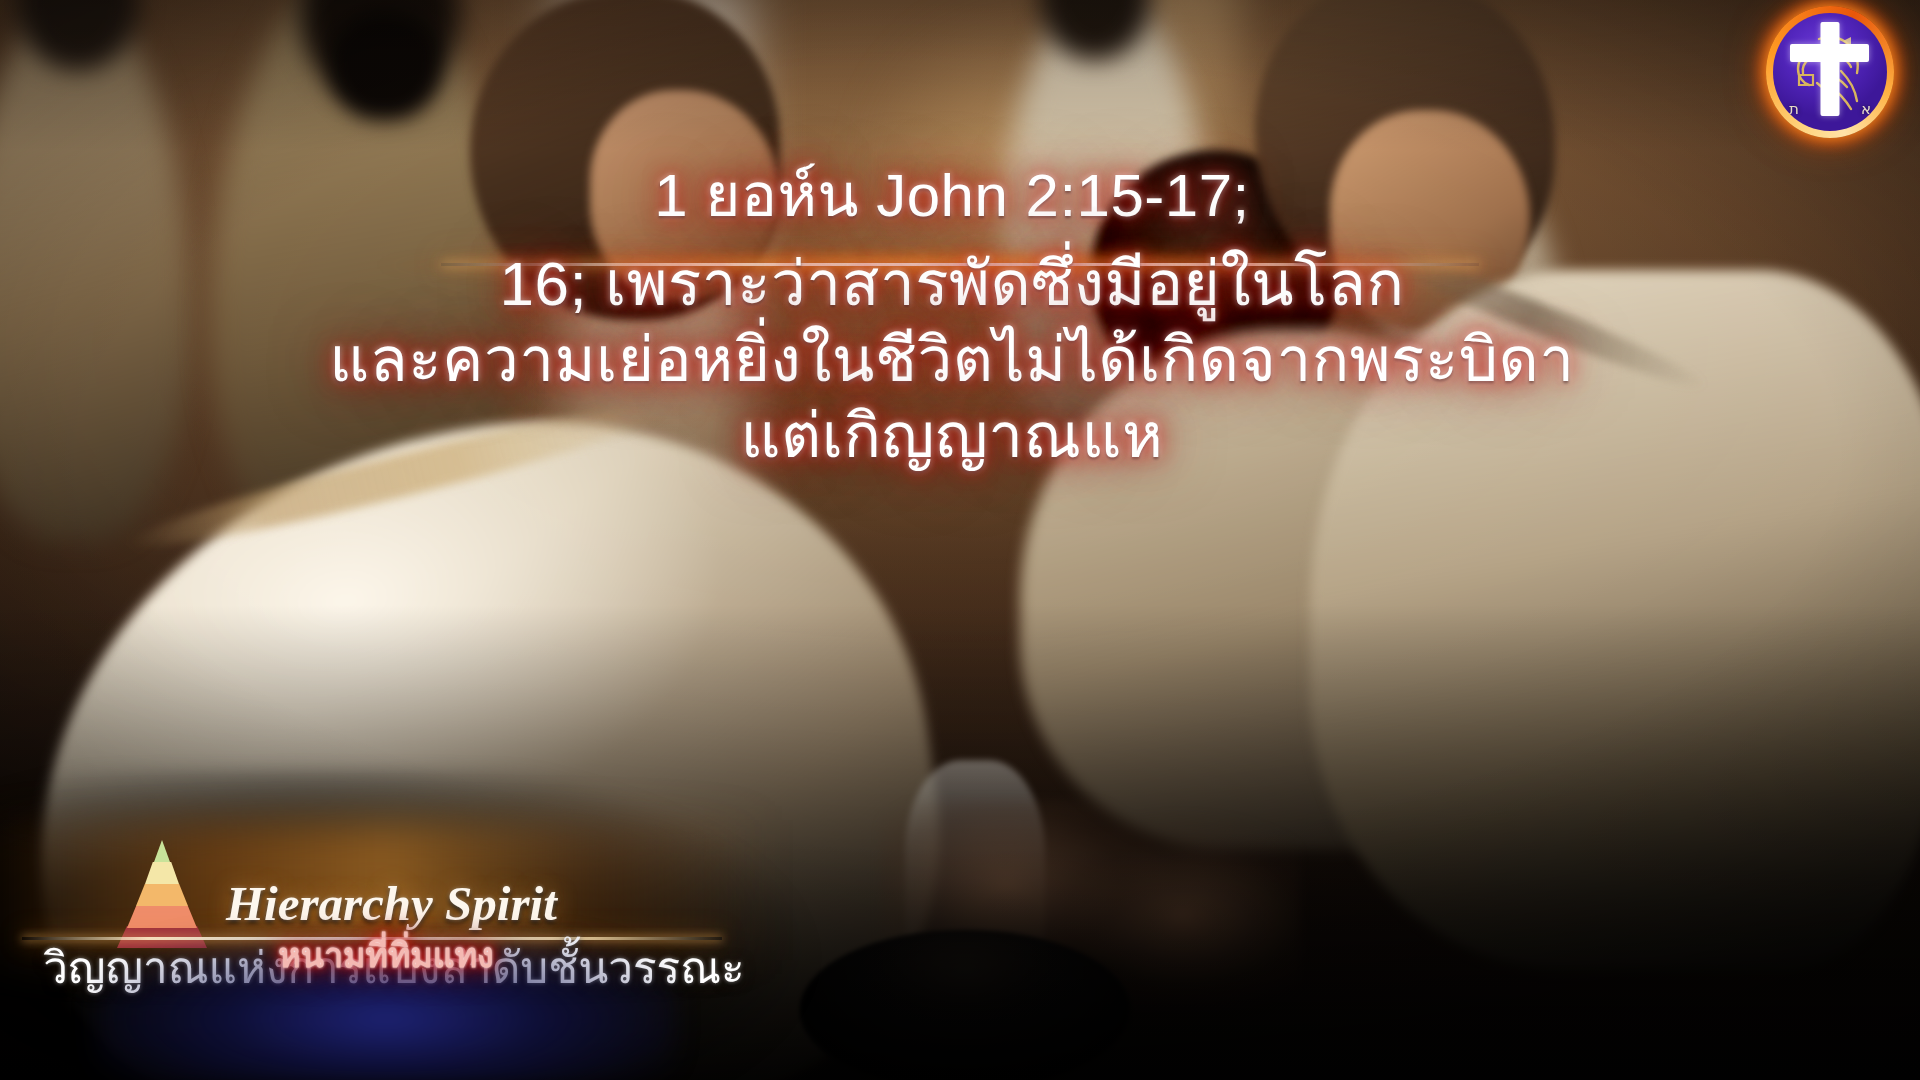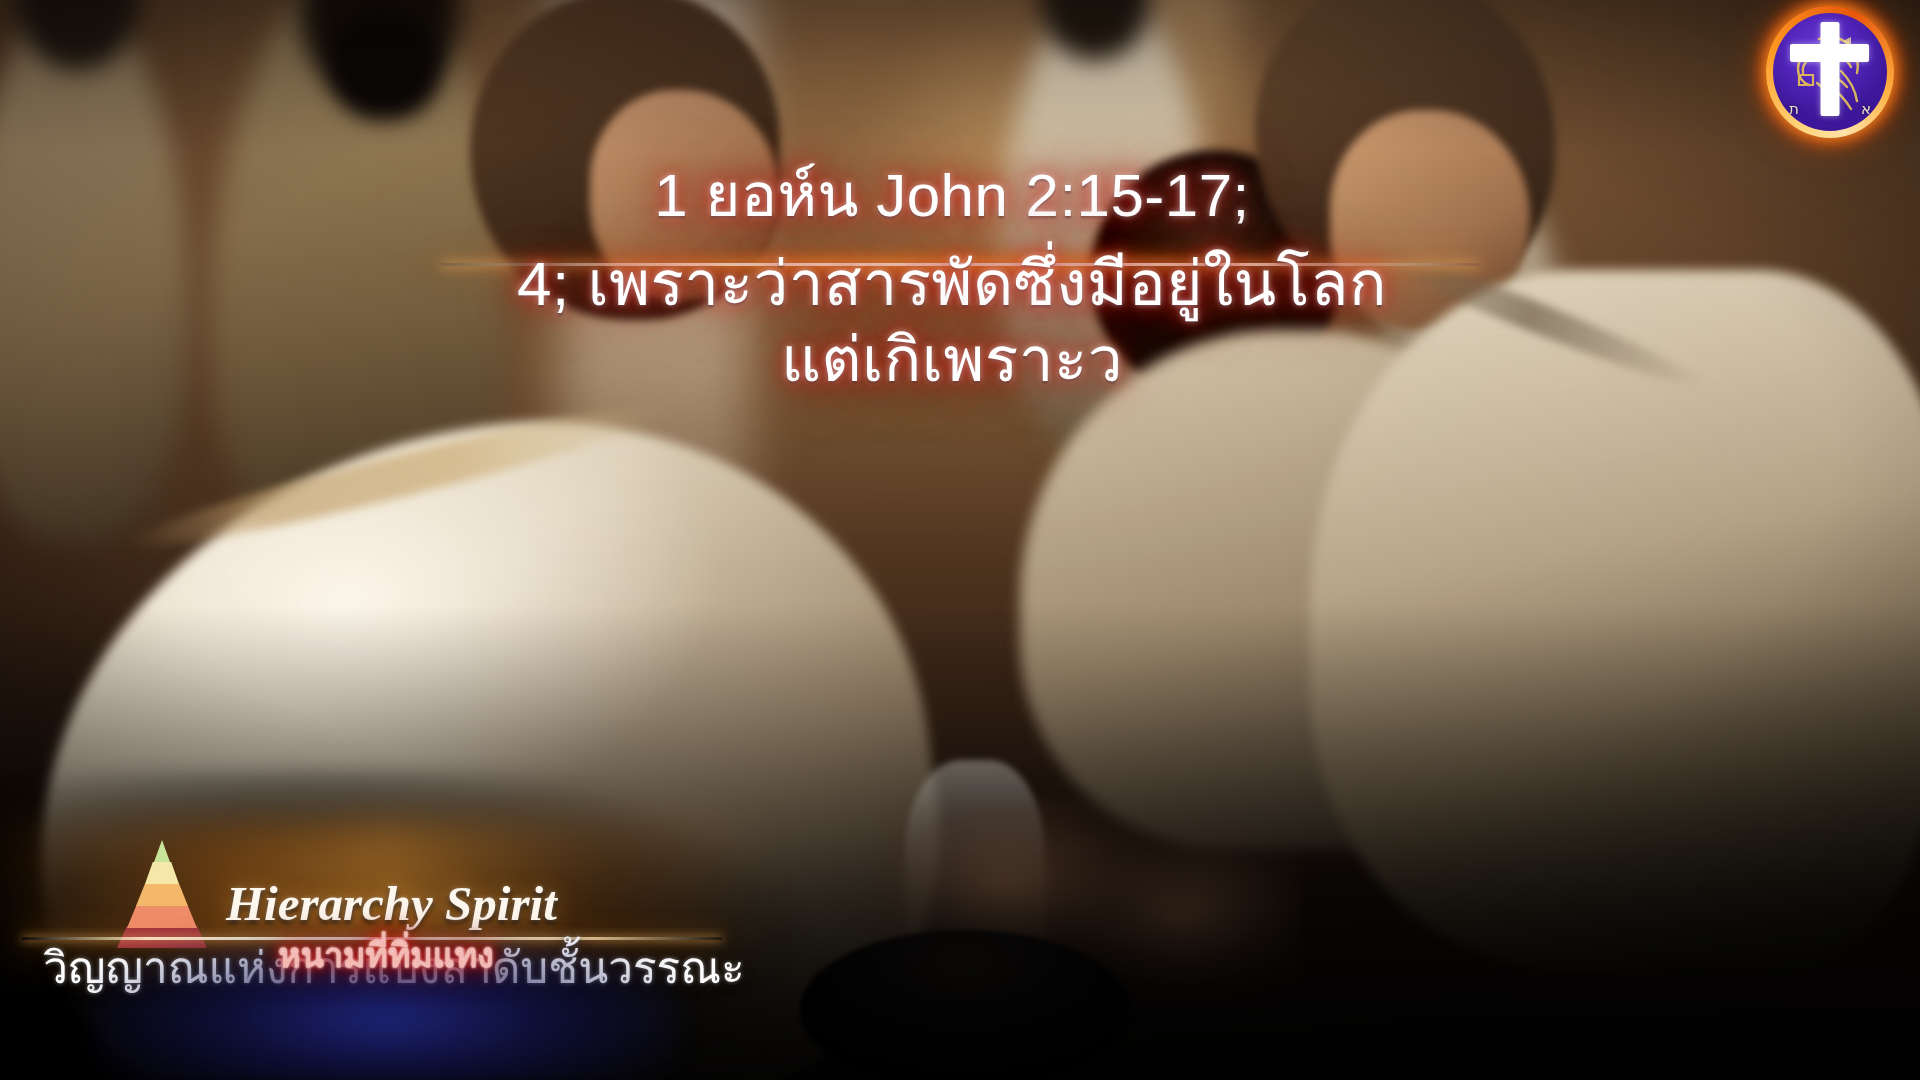--- a/index.html
+++ b/index.html
@@ -347,22 +347,23 @@
     <div class="water"></div>
     <div class="hands"></div>
     <div class="basin"></div>
 
     <div class="grade-warm"></div>
     <div class="vignette"></div>
   </div>
 
   <div class="verse-block">
     <div class="verse-line l1">1 ยอห์น John 2:15-17;</div>
-    <div class="verse-line l2">4; เพราะว่าสารพัดซึ่งมีอยู่ในโลก</div>
-    <div class="verse-line">แต่เกิเพราะว</div>
+    <div class="verse-line l2">16; เพราะว่าสารพัดซึ่งมีอยู่ในโลก</div>
+    <div class="verse-line">และความเย่อหยิ่งในชีวิตไม่ได้เกิดจากพระบิดา</div>
+    <div class="verse-line">แต่เกิญญาณแห</div>
   </div>
 
   <div class="divider">
     <div class="halo"></div>
     <div class="core"></div>
   </div>
 
   <div class="emblem">
     <div class="fireglow"></div>
     <div class="ring"></div>

